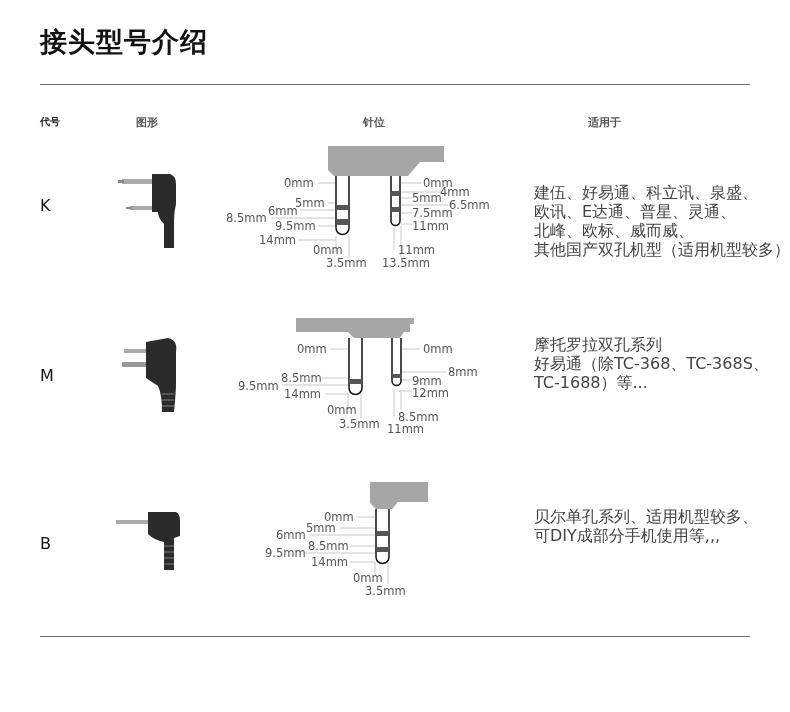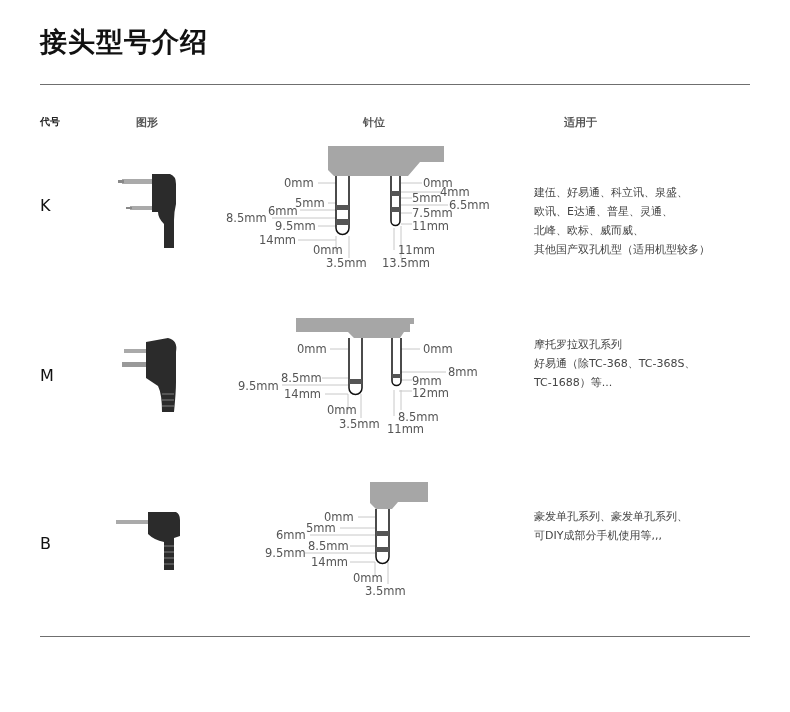--- a/index.html
+++ b/index.html
@@ -2,49 +2,49 @@
 <html><head>
 <meta charset="utf-8">
 <style>
   html,body{margin:0;padding:0;background:#fff;}
   body{width:790px;height:712px;position:relative;overflow:hidden;font-family:"DejaVu Sans","Liberation Sans",sans-serif;color:#222;}
   .title{position:absolute;left:40px;top:24px;font-size:27px;font-weight:bold;color:#111;letter-spacing:1px;}
   .rule{position:absolute;left:40px;width:710px;height:1px;background:#6f6f6f;}
   .hdr{position:absolute;top:115px;font-size:11px;font-weight:bold;color:#555;}
   .hdr.first{color:#222;font-size:10px;}
   .code{position:absolute;left:40px;font-size:16px;color:#111;}
-  .apply{position:absolute;left:534px;font-size:11px;line-height:19px;color:#444;white-space:pre-line;}
+  .apply{position:absolute;left:534px;font-size:16px;line-height:19px;color:#444;white-space:pre-line;}
   .pic{position:absolute;}
   .diag{position:absolute;left:0;top:0;}
   .lbl{font-family:"DejaVu Sans","Liberation Sans",sans-serif;font-size:11.5px;fill:#555;}
 </style>
 </head>
 <body>
 
 <div class="title">接头型号介绍</div>
 <div class="rule" style="top:84px"></div>
 
 <div class="hdr first" style="left:40px">代号</div>
 <div class="hdr" style="left:136px">图形</div>
 <div class="hdr" style="left:363px">针位</div>
-<div class="hdr" style="left:564px">适用于</div>
+<div class="hdr" style="left:588px">适用于</div>
 
 <div class="code" style="top:196px">K</div>
 <div class="apply" style="top:183px">建伍、好易通、科立讯、泉盛、
 欧讯、E达通、普星、灵通、
 北峰、欧标、威而威、
 其他国产双孔机型（适用机型较多）</div>
 
 <div class="code" style="top:366px">M</div>
 <div class="apply" style="top:335px">摩托罗拉双孔系列
 好易通（除TC-368、TC-368S、
 TC-1688）等...</div>
 
 <div class="code" style="top:534px">B</div>
-<div class="apply" style="top:507px">豪发单孔系列、豪发单孔系列、
+<div class="apply" style="top:507px">贝尔单孔系列、适用机型较多、
 可DIY成部分手机使用等,,,</div>
 
 <div class="rule" style="top:636px"></div>
 
 <svg class="pic" style="left:118px;top:168px" width="62" height="82">
   <rect x="4" y="11" width="30" height="5" fill="#aaa"></rect>
     <rect x="0" y="12" width="6" height="3" fill="#888"></rect>
   <rect x="12" y="38" width="22" height="4" fill="#aaa"></rect>
     <rect x="8" y="39" width="6" height="2" fill="#888"></rect>
   <path d="M34 6 L52 6 Q58 8 58 16 L58 36 Q56 44 56 52 L56 80 L46 80 L46 56 Q40 50 40 44 L34 44 Z" fill="#2b2b2b"></path>

